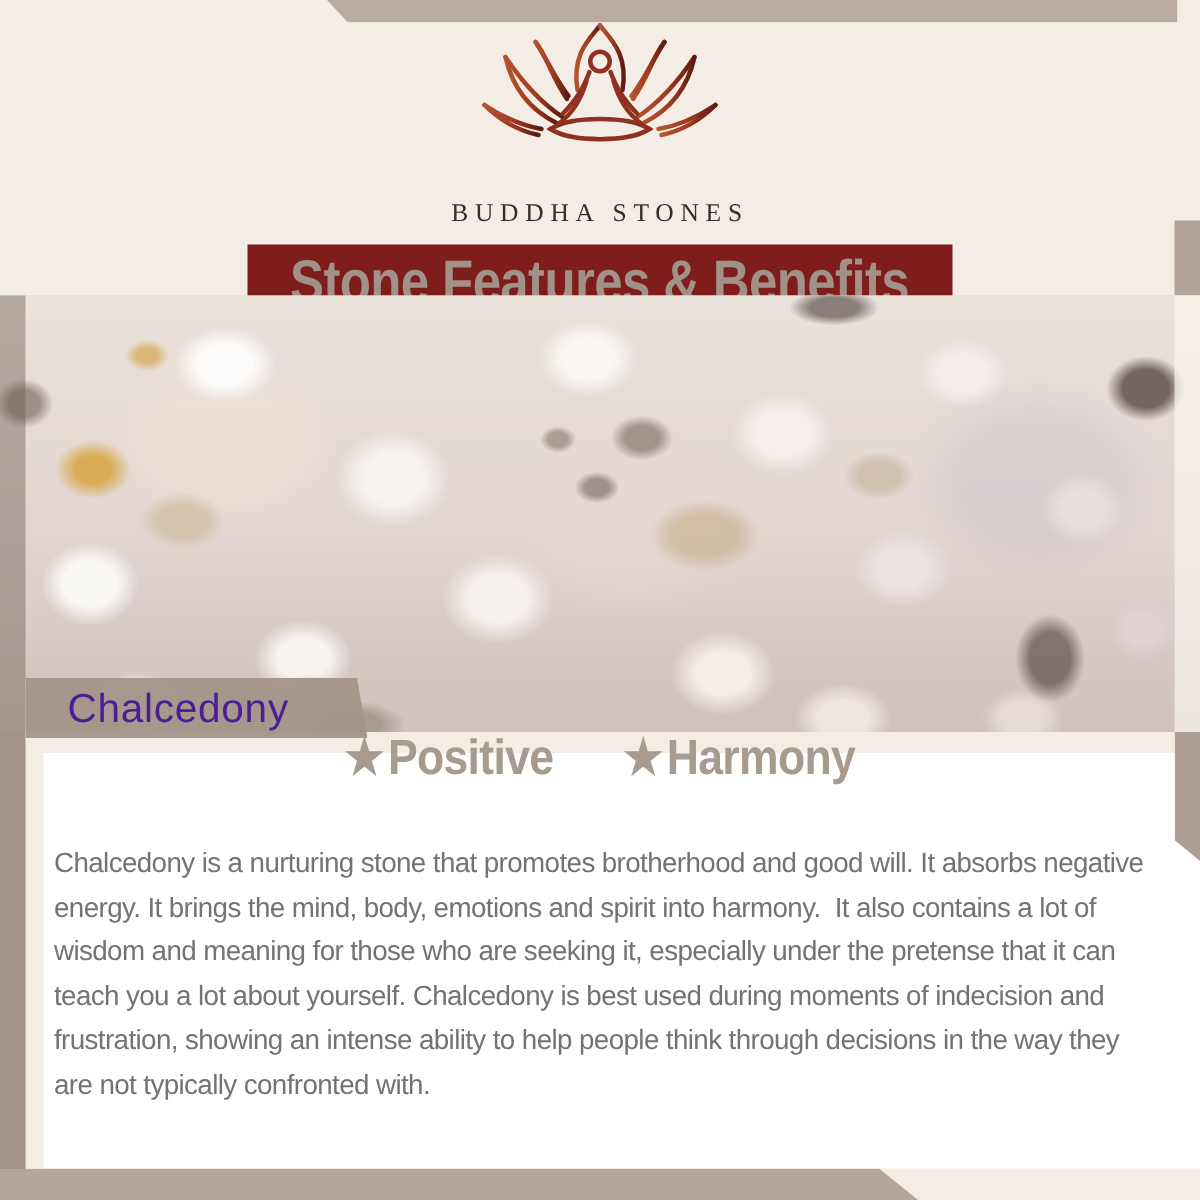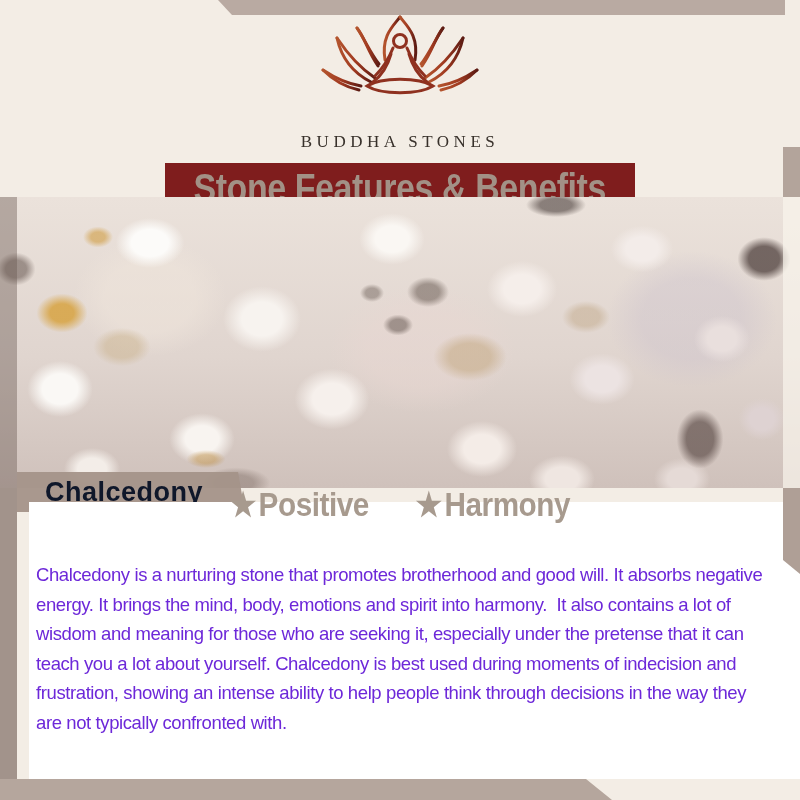--- a/index.html
+++ b/index.html
@@ -60,33 +60,33 @@
       radial-gradient(36px 27px at 92px 272px, #f3ede8 0 40%, rgba(243,237,232,0) 78%),
       radial-gradient(42px 30px at 562px 282px, #efe6e1 0 40%, rgba(239,230,225,0) 78%),
       radial-gradient(36px 27px at 682px 282px, #e5dad6 0 40%, rgba(229,218,214,0) 78%),
       radial-gradient(30px 27px at 762px 222px, #ded2d2 0 40%, rgba(222,210,210,0) 78%),
       radial-gradient(100px 80px at 692px 122px, rgba(203,193,204,.4) 0 50%, transparent 85%),
       radial-gradient(110px 75px at 422px 152px, rgba(233,215,210,.45) 0 50%, transparent 85%),
       radial-gradient(90px 70px at 150px 100px, rgba(240,230,220,.5) 0 50%, transparent 85%),
       linear-gradient(180deg, #ebe2db 0%, #e0d5cf 55%, #cfc1bb 100%);
   }
   
-  .ribbon{position:absolute;left:17px;top:472px;width:228px;height:40px;
+  .ribbon{position:absolute;left:17px;top:452px;width:228px;height:40px;
     background:rgba(164,148,137,.95);
     clip-path:polygon(0 0,221px 0,228px 100%,0 100%);
-    color:#0f172a;font-size:27px;font-weight:bold;line-height:40px;
+    color:#4c1d95;font-size:27px;font-weight:normal;line-height:40px;
     padding-left:28px;box-sizing:border-box;letter-spacing:.5px;}
   
   .content-panel{position:absolute;left:29px;top:502px;width:771px;height:277px;background:#ffffff;}
   .features{position:absolute;left:0;top:485px;width:100%;display:flex;justify-content:center;
     gap:30px;color:#a79a8e;font-weight:bold;font-size:33px;}
   .feature{display:inline-block;transform:scaleX(.9);white-space:nowrap;letter-spacing:-.5px;}
   .star{margin-right:3px;}
   .desc{position:absolute;left:36px;top:560px;width:737px;margin:0;
-    font-size:18.5px;line-height:29.5px;letter-spacing:-.4px;color:#6d28d9;white-space:pre-wrap;}
+    font-size:18.5px;line-height:29.5px;letter-spacing:-.4px;color:#737373;white-space:pre-wrap;}
 </style>
 </head>
 <body>
 
 <div class="canvas">
 
   <div class="top-band"></div>
 
   <header class="brand">
     <svg class="logo" width="170" height="100" viewBox="0 0 170 100" fill="none">

